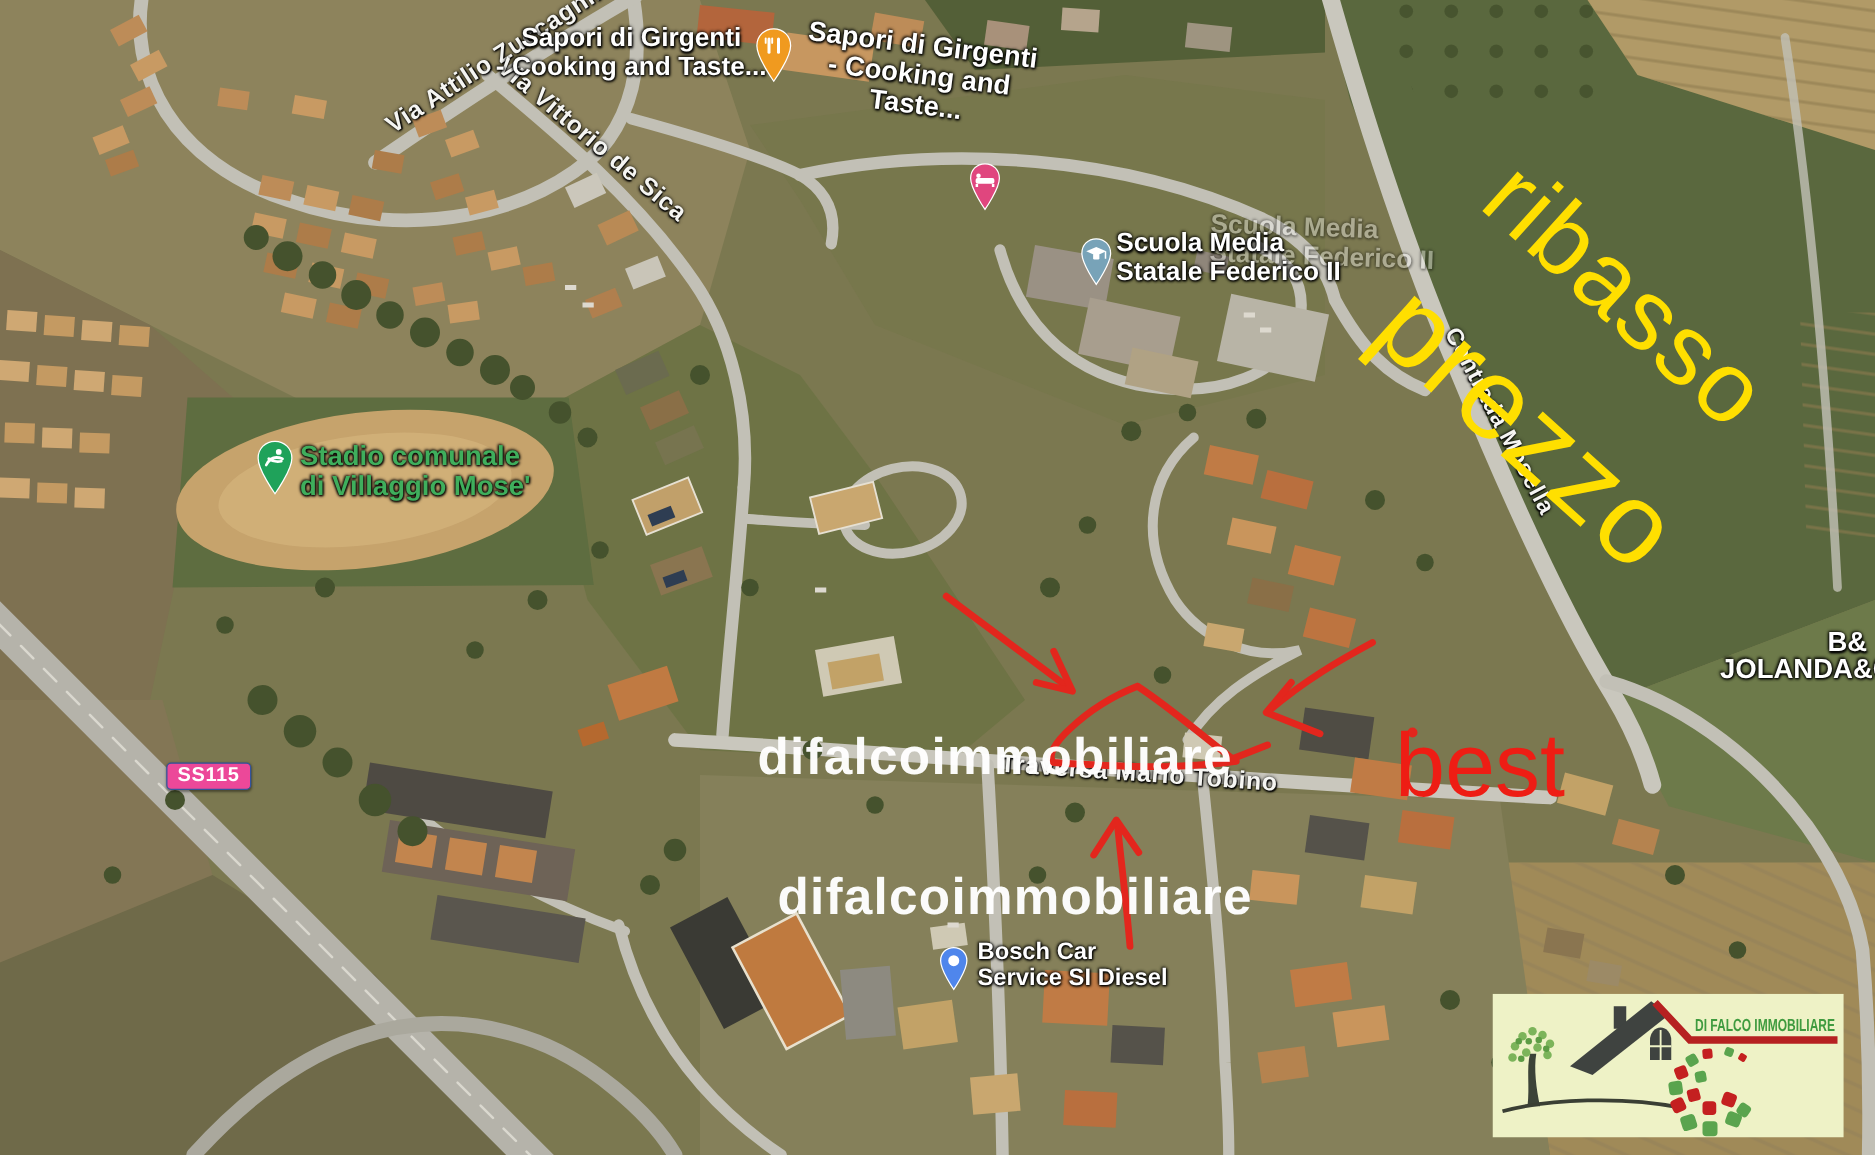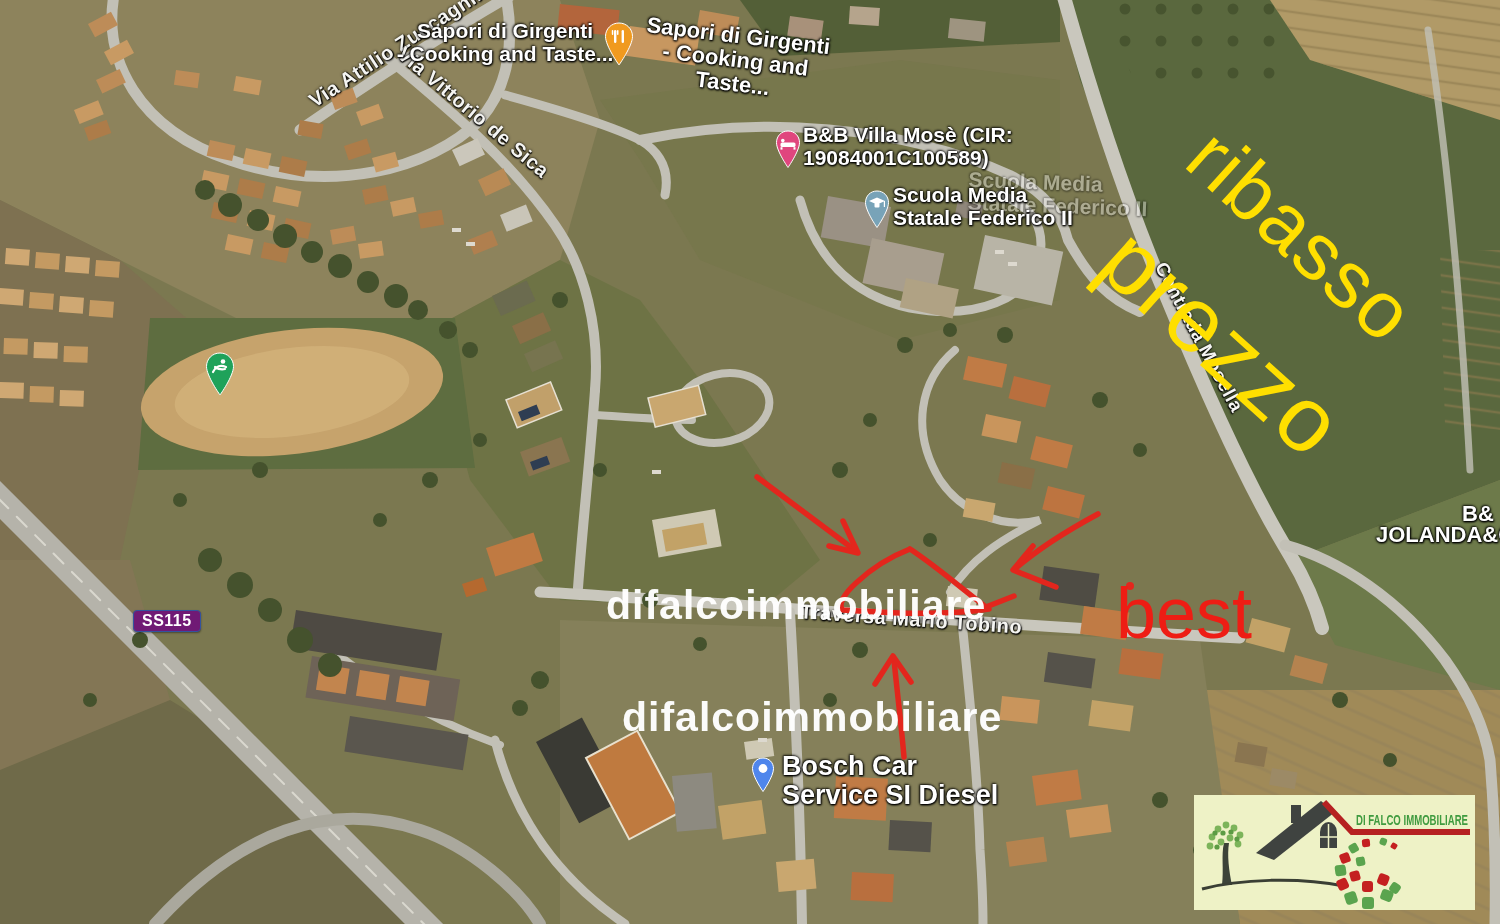--- a/index.html
+++ b/index.html
@@ -7,21 +7,21 @@
          font-family:"Liberation Sans",sans-serif;background:#7b7850;}
   .stage *{box-sizing:border-box;}
   .abs{position:absolute;}
   svg{display:block;}
   
   .glabel{position:absolute;color:#fff;font-weight:bold;line-height:1.08;
     text-shadow:0 1px 2px rgba(0,0,0,.95),0 0 3px rgba(0,0,0,.85),1px 1px 2px rgba(0,0,0,.8),-1px -1px 2px rgba(0,0,0,.6);}
   .street{position:absolute;color:#f5f5f2;font-weight:bold;letter-spacing:.5px;white-space:nowrap;
     text-shadow:0 1px 2px rgba(0,0,0,.9),0 0 3px rgba(0,0,0,.8),1px 1px 1px rgba(0,0,0,.8);}
   .green-label{color:#3fae5c;}
-  .badge{position:absolute;background:#701a75;border:1px solid #33539e;color:#fff;
+  .badge{position:absolute;background:#ec4899;border:1px solid #33539e;color:#fff;
     font-size:16px;font-weight:bold;padding:1px 8px;border-radius:4px;letter-spacing:.5px;
     box-shadow:0 1px 2px rgba(0,0,0,.4);}
   .wm{position:absolute;color:rgba(255,255,255,.97);font-size:41px;font-weight:700;
       letter-spacing:1px;white-space:nowrap;}
   .big-yellow{position:absolute;color:#ffdf00;font-weight:400;white-space:nowrap;}
   .big-red{position:absolute;color:#ee1d14;font-weight:400;white-space:nowrap;}
   .pin{position:absolute;}
   .logo{position:absolute;left:1194px;top:795px;width:281px;height:96px;}
   .ghost{opacity:.38;}
 </style>
@@ -304,24 +304,20 @@
       <path d="M15 1 C7.3 1 1.5 6.9 1.5 14.5 C1.5 24 15 43 15 43 S28.5 24 28.5 14.5 C28.5 6.9 22.7 1 15 1 Z" fill="#f09a1f" stroke="#fff" stroke-width="1"></path>
       <g fill="#fff">
         <rect x="10" y="8" width="2.4" height="13" rx="1.2"></rect>
         <rect x="17.6" y="8" width="2.4" height="13" rx="1.2"></rect>
         <rect x="7.8" y="8" width="1.5" height="5" rx=".7"></rect>
         <rect x="13" y="8" width="1.5" height="5" rx=".7"></rect>
       </g>
     </svg>
   </div>
 
-  <div class="glabel" style="left:803px;top:124px;font-size:21px;">
-    <span>B&amp;B Villa Mosè (CIR:</span><br>
-    <span>19084001C100589)</span>
-  </div>
   <div class="pin" style="left:775px;top:130px;">
     <svg width="26" height="40" viewBox="0 0 26 40">
       <path d="M13 1 C6.4 1 1.5 6 1.5 12.6 C1.5 21 13 37.5 13 37.5 S24.5 21 24.5 12.6 C24.5 6 19.6 1 13 1 Z" fill="#e0467e" stroke="#fff" stroke-width="1"></path>
       <g fill="#fff">
         <circle cx="7.8" cy="10.6" r="1.8"></circle>
         <rect x="5.5" y="12.4" width="15" height="4.6" rx="1.6"></rect>
         <rect x="5.5" y="17.2" width="2" height="2.4"></rect>
         <rect x="18.5" y="17.2" width="2" height="2.4"></rect>
       </g>
     </svg>
@@ -339,29 +335,33 @@
     <svg width="26" height="40" viewBox="0 0 26 40">
       <path d="M13 1 C6.4 1 1.5 6 1.5 12.6 C1.5 21 13 37.5 13 37.5 S24.5 21 24.5 12.6 C24.5 6 19.6 1 13 1 Z" fill="#78a3b8" stroke="#fff" stroke-width="1"></path>
       <g fill="#fff">
         <polygon points="13,7.5 21,11 13,14.5 5,11"></polygon>
         <rect x="10.5" y="13" width="5" height="4.5" rx="1"></rect>
         <rect x="19.8" y="11" width="1.2" height="6"></rect>
       </g>
     </svg>
   </div>
 
+  <div class="glabel green-label" style="left:240px;top:353px;font-size:22px;">
+    <span>Stadio comunale</span><br>
+    <span>di Villaggio Mose'</span>
+  </div>
   <div class="pin" style="left:205px;top:352px;">
     <svg width="30" height="46" viewBox="0 0 30 46">
       <path d="M15 1 C7.3 1 1.5 6.9 1.5 14.5 C1.5 24 15 43 15 43 S28.5 24 28.5 14.5 C28.5 6.9 22.7 1 15 1 Z" fill="#1fa25a" stroke="#fff" stroke-width="1"></path>
       <circle cx="18" cy="9.5" r="2.3" fill="#fff"></circle>
       <path d="M8 20 C11 14 16 13 21 15 M10 15 C13 17 16 18 20 17" stroke="#fff" stroke-width="2.2" fill="none" stroke-linecap="round"></path>
     </svg>
   </div>
 
-  <div class="glabel" style="left:782px;top:752px;font-size:27px;">
+  <div class="glabel" style="left:782px;top:752px;font-size:19px;">
     <span>Bosch Car</span><br>
     <span>Service SI Diesel</span>
   </div>
   <div class="pin" style="left:751px;top:757px;">
     <svg width="24" height="37" viewBox="0 0 24 37">
       <path d="M12 1 C5.9 1 1.5 5.6 1.5 11.6 C1.5 19.5 12 34.5 12 34.5 S22.5 19.5 22.5 11.6 C22.5 5.6 18.1 1 12 1 Z" fill="#4f86ec" stroke="#fff" stroke-width="1"></path>
       <circle cx="12" cy="11.5" r="4.4" fill="#fff"></circle>
     </svg>
   </div>
 

